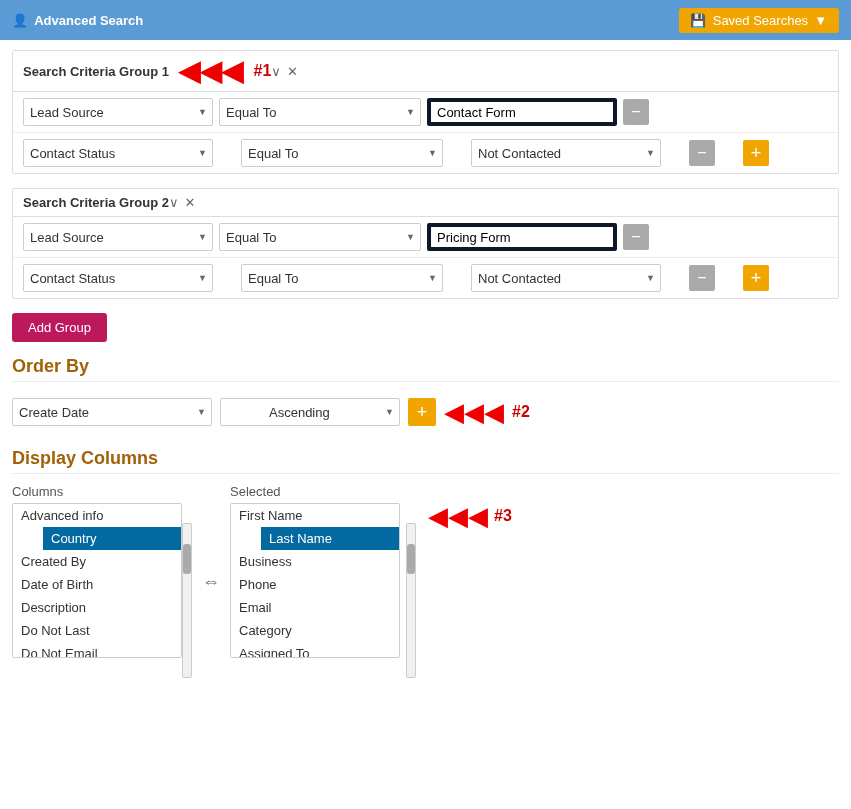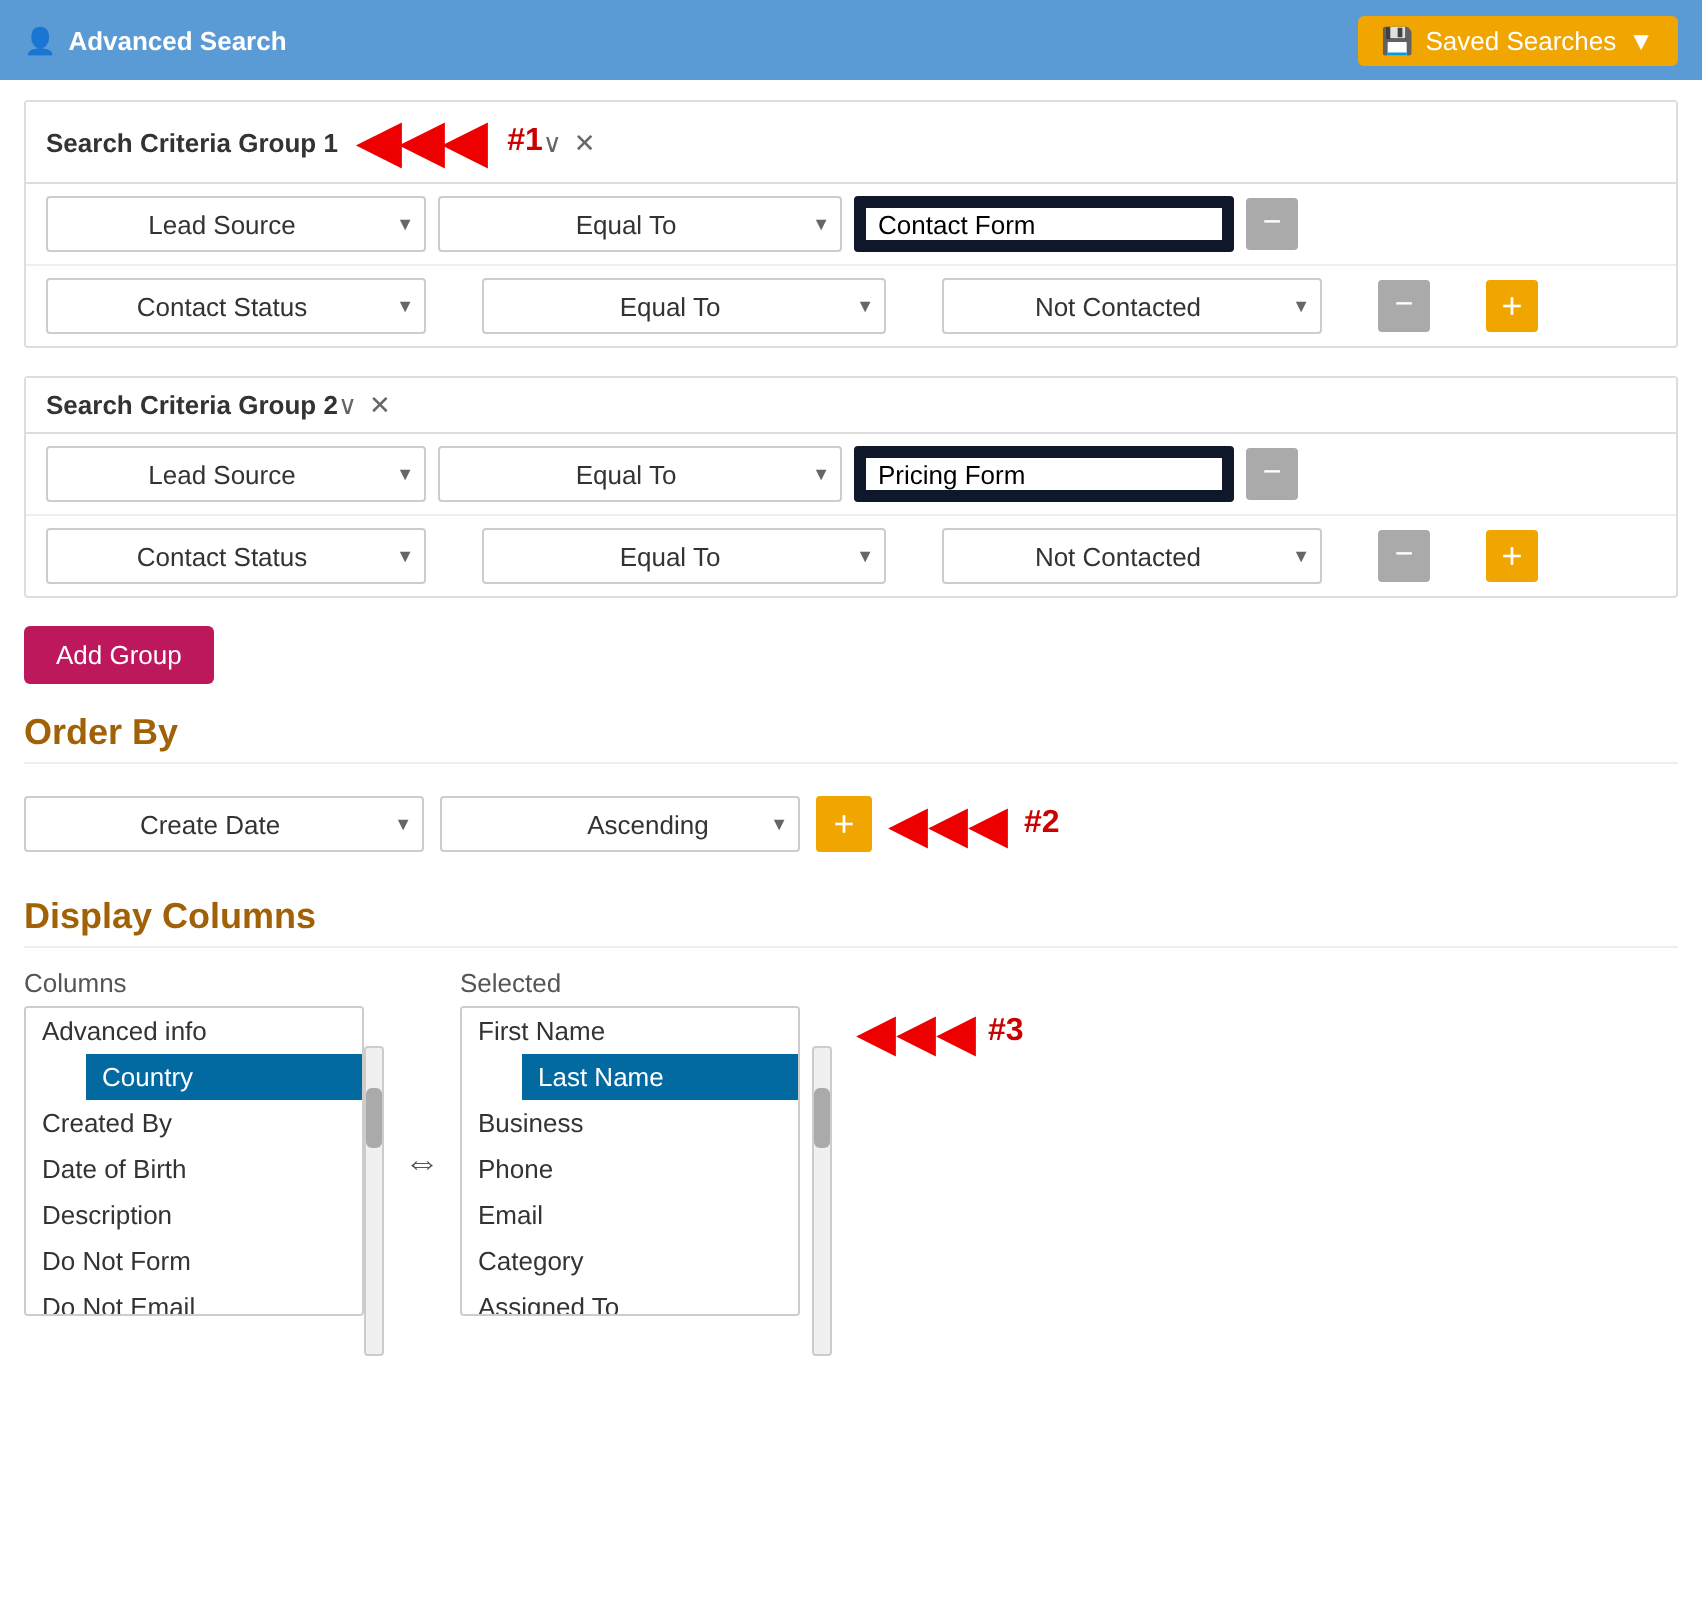--- a/index.html
+++ b/index.html
@@ -81,27 +81,26 @@
     select, .select-like {
       border: 1px solid #ccc;
       border-radius: 2px;
       padding: 4px 6px;
       background: #fff;
       height: 28px;
       appearance: none;
       -webkit-appearance: none;
       cursor: pointer;
       color: #333;
-      text-align: center;
     }
 
     .field-select { width: 190px; }
     .operator-select { width: 202px; }
     .value-select { width: 190px; }
-    .value-text { width: 190px; padding: 4px 6px; border: 6px solid #0f172a; border-radius: 2px; height: 28px; }
+    .value-text { width: 190px; padding: 4px 6px; border: 4px solid #0f172a; border-radius: 2px; height: 28px; }
 
     .select-wrapper {
       position: relative;
       display: inline-block;
     }
     .select-wrapper::after {
       content: '▼';
       font-size: 9px;
       position: absolute;
       right: 6px;
@@ -416,21 +415,21 @@
 
       <div class="col-box">
         <div class="col-label">Columns</div>
         <div style="display:flex; gap:0;">
           <div class="listbox">
             <div class="listbox-item">Advanced info</div>
             <div class="listbox-item selected">Country</div>
             <div class="listbox-item">Created By</div>
             <div class="listbox-item">Date of Birth</div>
             <div class="listbox-item">Description</div>
-            <div class="listbox-item">Do Not Form</div>
+            <div class="listbox-item">Do Not Last</div>
             <div class="listbox-item">Do Not Email</div>
 
           </div>
           <div class="scrollbar-col">
             <div class="scrollbar-spacer"></div>
             <div class="scrollbar-indicator">
               <div class="scrollbar-thumb"></div>
             </div>
           </div>
         </div>

